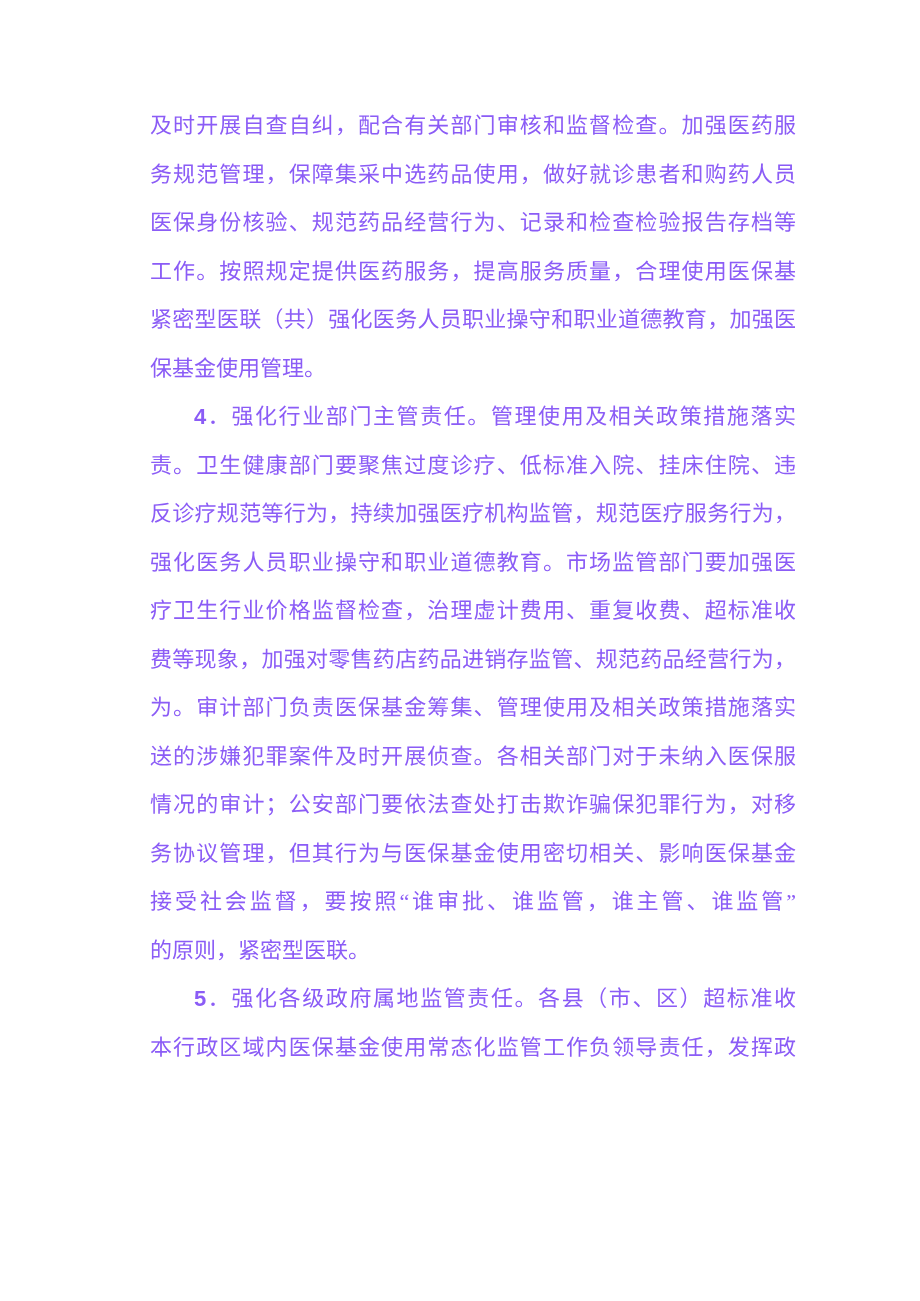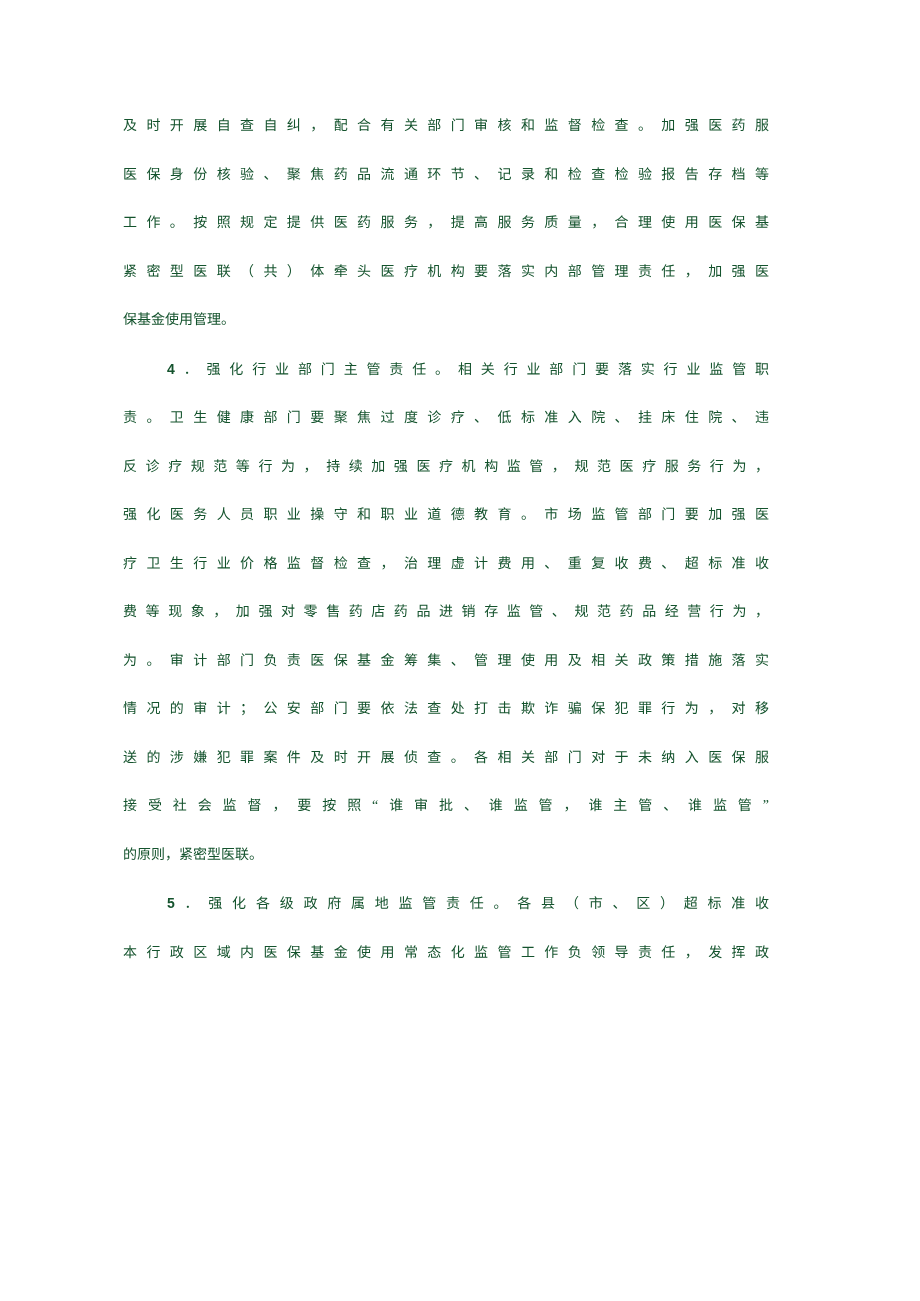--- a/index.html
+++ b/index.html
@@ -9,27 +9,27 @@
   }
   .page {
     position: relative;
     width: 920px;
     height: 1301px;
     background: #ffffff;
     overflow: hidden;
   }
   .text-block {
     position: absolute;
-    left: 123px;
+    left: 150px;
     top: 102px;
     width: 646px;
     font-family: "Liberation Serif", "DejaVu Serif", serif;
-    font-size: 14px;
+    font-size: 22px;
     line-height: 48.5px;
-    color: #14532d;
+    color: #8b5cf6;
   }
   .para { margin: 0; }
   .line {
     text-align: justify;
     text-align-last: justify;
   }
   .line.last {
     text-align: left;
     text-align-last: left;
   }
@@ -42,36 +42,38 @@
   }
 </style>
 </head>
 <body>
 
 <div class="page">
   <div class="text-block">
 
     <div class="para">
       <div class="line">及时开展自查自纠，配合有关部门审核和监督检查。加强医药服</div>
-      <div class="line">医保身份核验、聚焦药品流通环节、记录和检查检验报告存档等</div>
+      <div class="line">务规范管理，保障集采中选药品使用，做好就诊患者和购药人员</div>
+      <div class="line">医保身份核验、规范药品经营行为、记录和检查检验报告存档等</div>
       <div class="line">工作。按照规定提供医药服务，提高服务质量，合理使用医保基</div>
-      <div class="line">紧密型医联（共）体牵头医疗机构要落实内部管理责任，加强医</div>
+      <div class="line">紧密型医联（共）强化医务人员职业操守和职业道德教育，加强医</div>
       <div class="line last">保基金使用管理。</div>
     </div>
 
     <div class="para">
-      <div class="line first"><span class="item-num">4</span><span class="item-sep">．</span><span class="item-heading">强化行业部门主管责任。</span><span>相关行业部门要落实行业监管职</span></div>
+      <div class="line first"><span class="item-num">4</span><span class="item-sep">．</span><span class="item-heading">强化行业部门主管责任。</span><span>管理使用及相关政策措施落实</span></div>
       <div class="line">责。卫生健康部门要聚焦过度诊疗、低标准入院、挂床住院、违</div>
       <div class="line">反诊疗规范等行为，持续加强医疗机构监管，规范医疗服务行为，</div>
       <div class="line">强化医务人员职业操守和职业道德教育。市场监管部门要加强医</div>
       <div class="line">疗卫生行业价格监督检查，治理虚计费用、重复收费、超标准收</div>
       <div class="line">费等现象，加强对零售药店药品进销存监管、规范药品经营行为，</div>
       <div class="line">为。审计部门负责医保基金筹集、管理使用及相关政策措施落实</div>
+      <div class="line">送的涉嫌犯罪案件及时开展侦查。各相关部门对于未纳入医保服</div>
       <div class="line">情况的审计；公安部门要依法查处打击欺诈骗保犯罪行为，对移</div>
-      <div class="line">送的涉嫌犯罪案件及时开展侦查。各相关部门对于未纳入医保服</div>
+      <div class="line">务协议管理，但其行为与医保基金使用密切相关、影响医保基金</div>
       <div class="line">接受社会监督，要按照“谁审批、谁监管，谁主管、谁监管”</div>
       <div class="line last">的原则，紧密型医联。</div>
     </div>
 
     <div class="para">
       <div class="line first"><span class="item-num">5</span><span class="item-sep">．</span><span class="item-heading">强化各级政府属地监管责任。</span><span>各县（市、区）超标准收</span></div>
       <div class="line">本行政区域内医保基金使用常态化监管工作负领导责任，发挥政</div>
     </div>
 
   </div>

